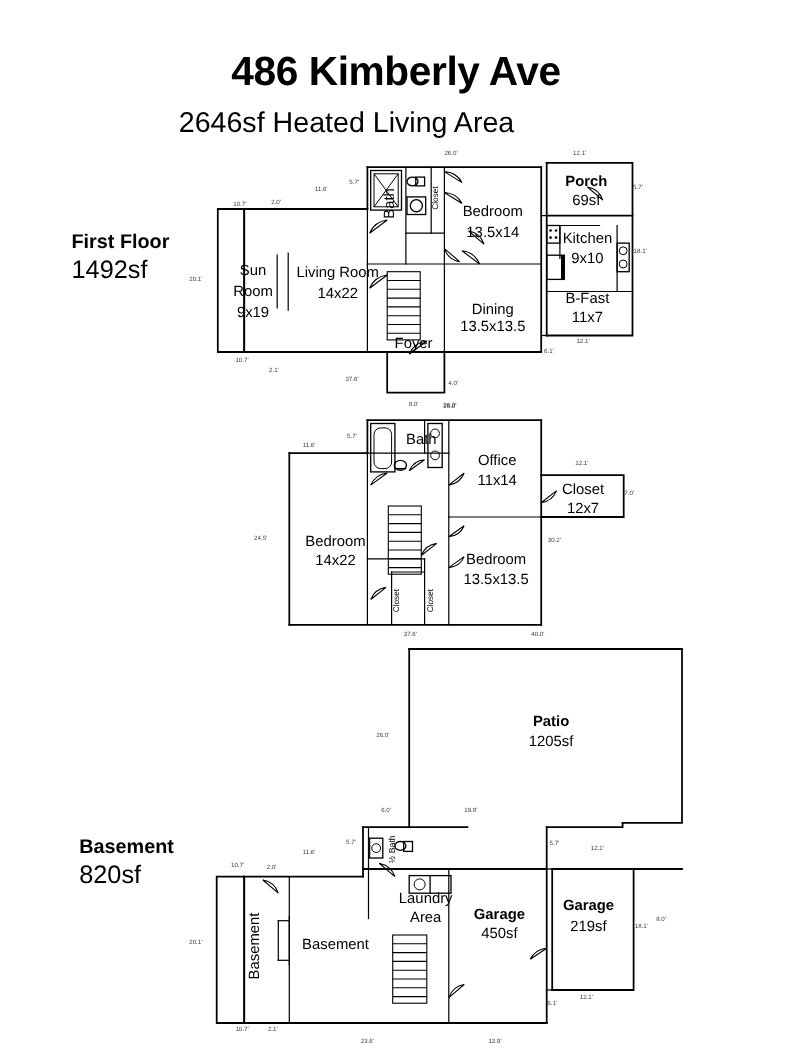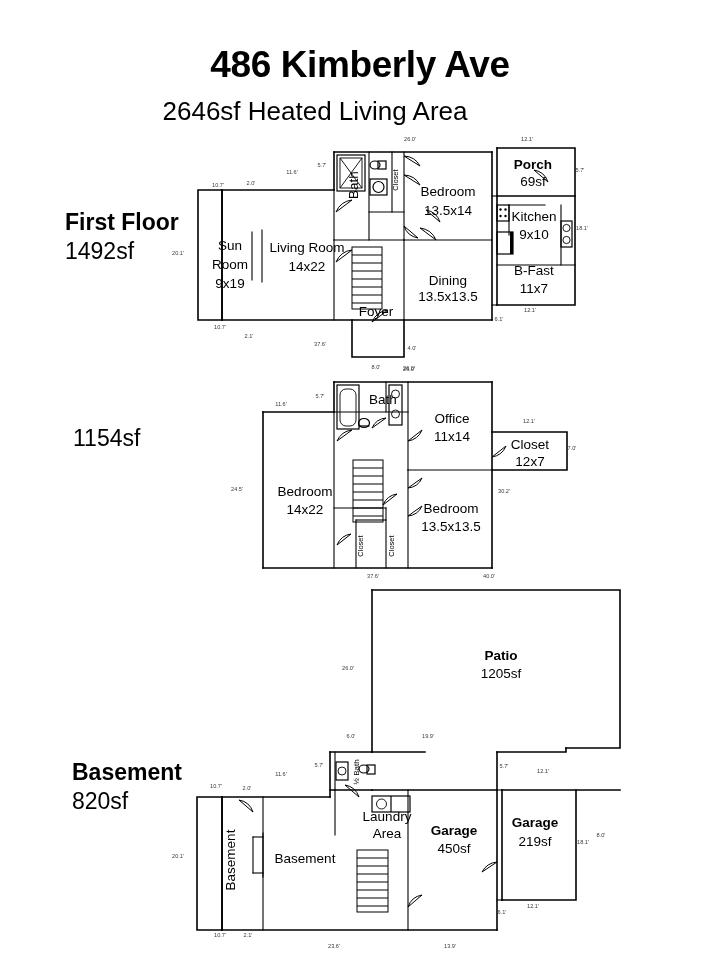--- a/index.html
+++ b/index.html
@@ -40,21 +40,21 @@
     text-align: center;
     font-size: 26px;
     font-weight: normal;
   }
   .floor-label {
     position: absolute;
     text-align: left;
   }
   .floor-label .fl-name {
     display: block;
-    font-size: 23px;
+    font-size: 18px;
     font-weight: bold;
     line-height: 1.25;
   }
   .floor-label .fl-area {
     display: block;
     font-size: 23px;
     font-weight: normal;
     line-height: 1.3;
   }
   #plan-svg {
@@ -129,21 +129,20 @@
 
   <div class="doc-title">486 Kimberly Ave</div>
   <div class="doc-subtitle">2646sf Heated Living Area</div>
 
   <div class="floor-label" style="left:65px; top:208px;">
     <span class="fl-name">First Floor</span>
     <span class="fl-area">1492sf</span>
   </div>
 
   <div class="floor-label" style="left:73px; top:424px;">
-    <span class="fl-area">1154sf</span>
   </div>
 
   <div class="floor-label" style="left:72px; top:758px;">
     <span class="fl-name">Basement</span>
     <span class="fl-area">820sf</span>
   </div>
 
   <svg id="plan-svg" width="720" height="960" viewBox="0 0 720 960">
 
     <g>

